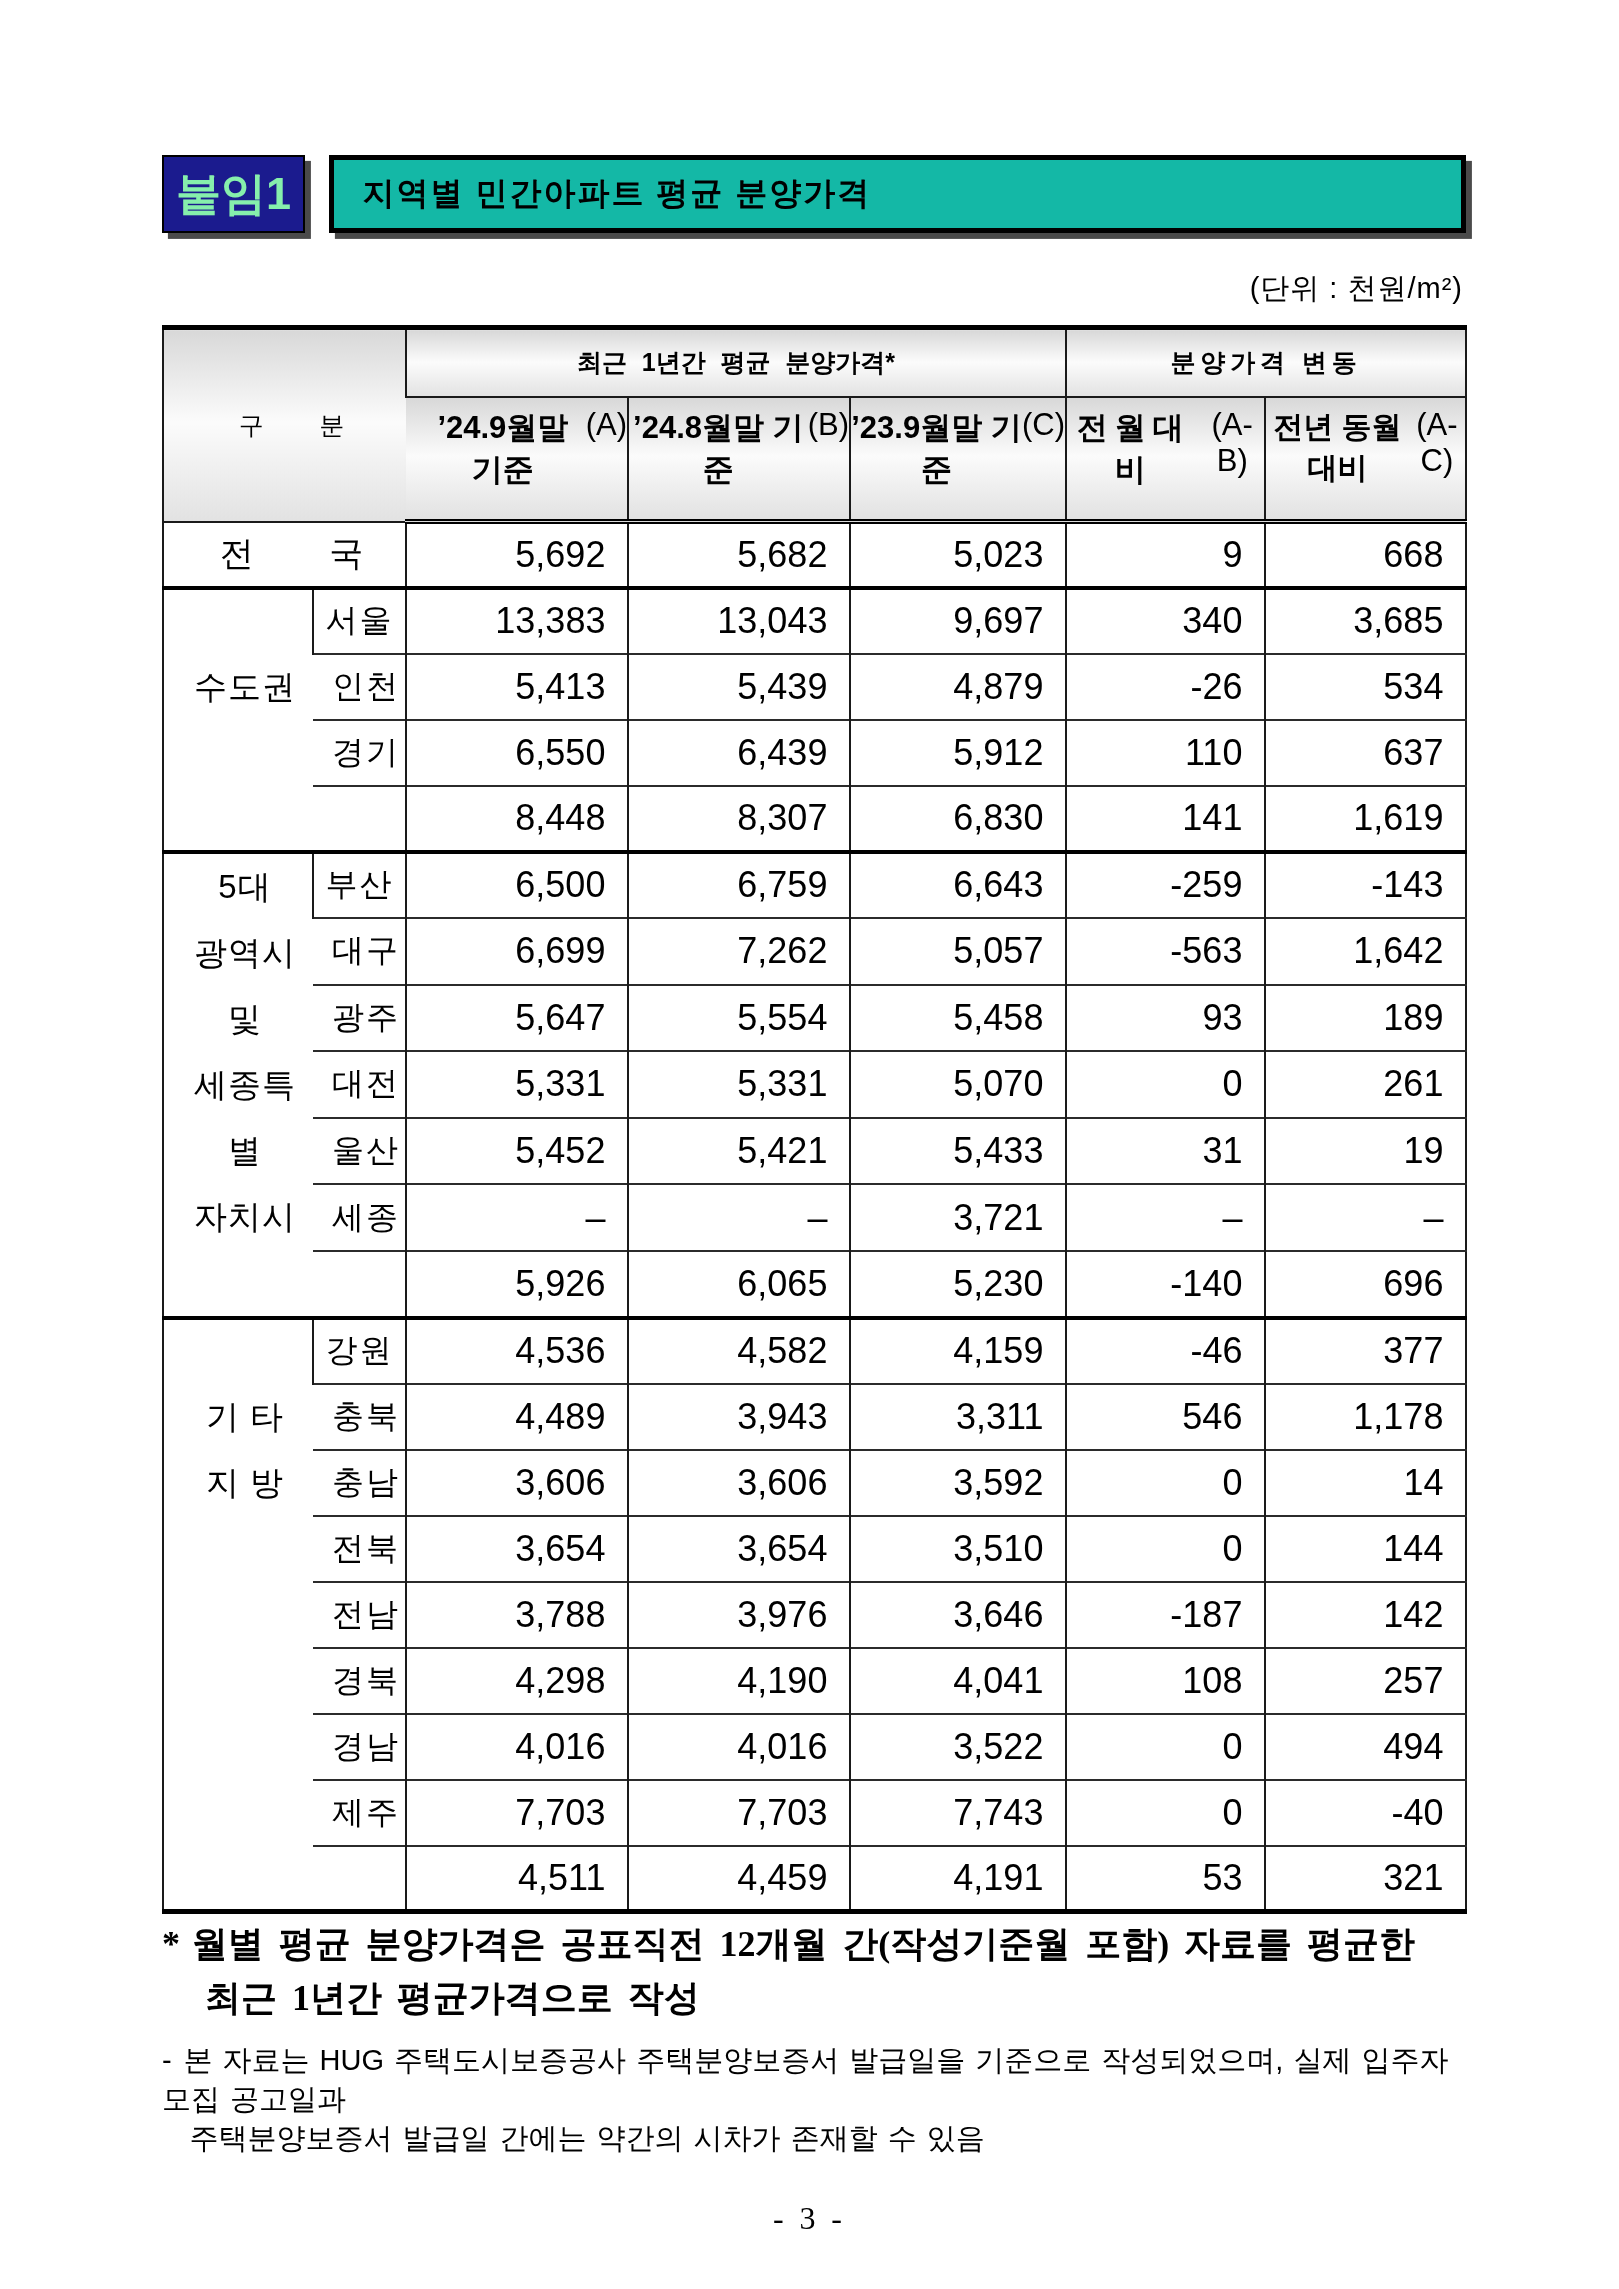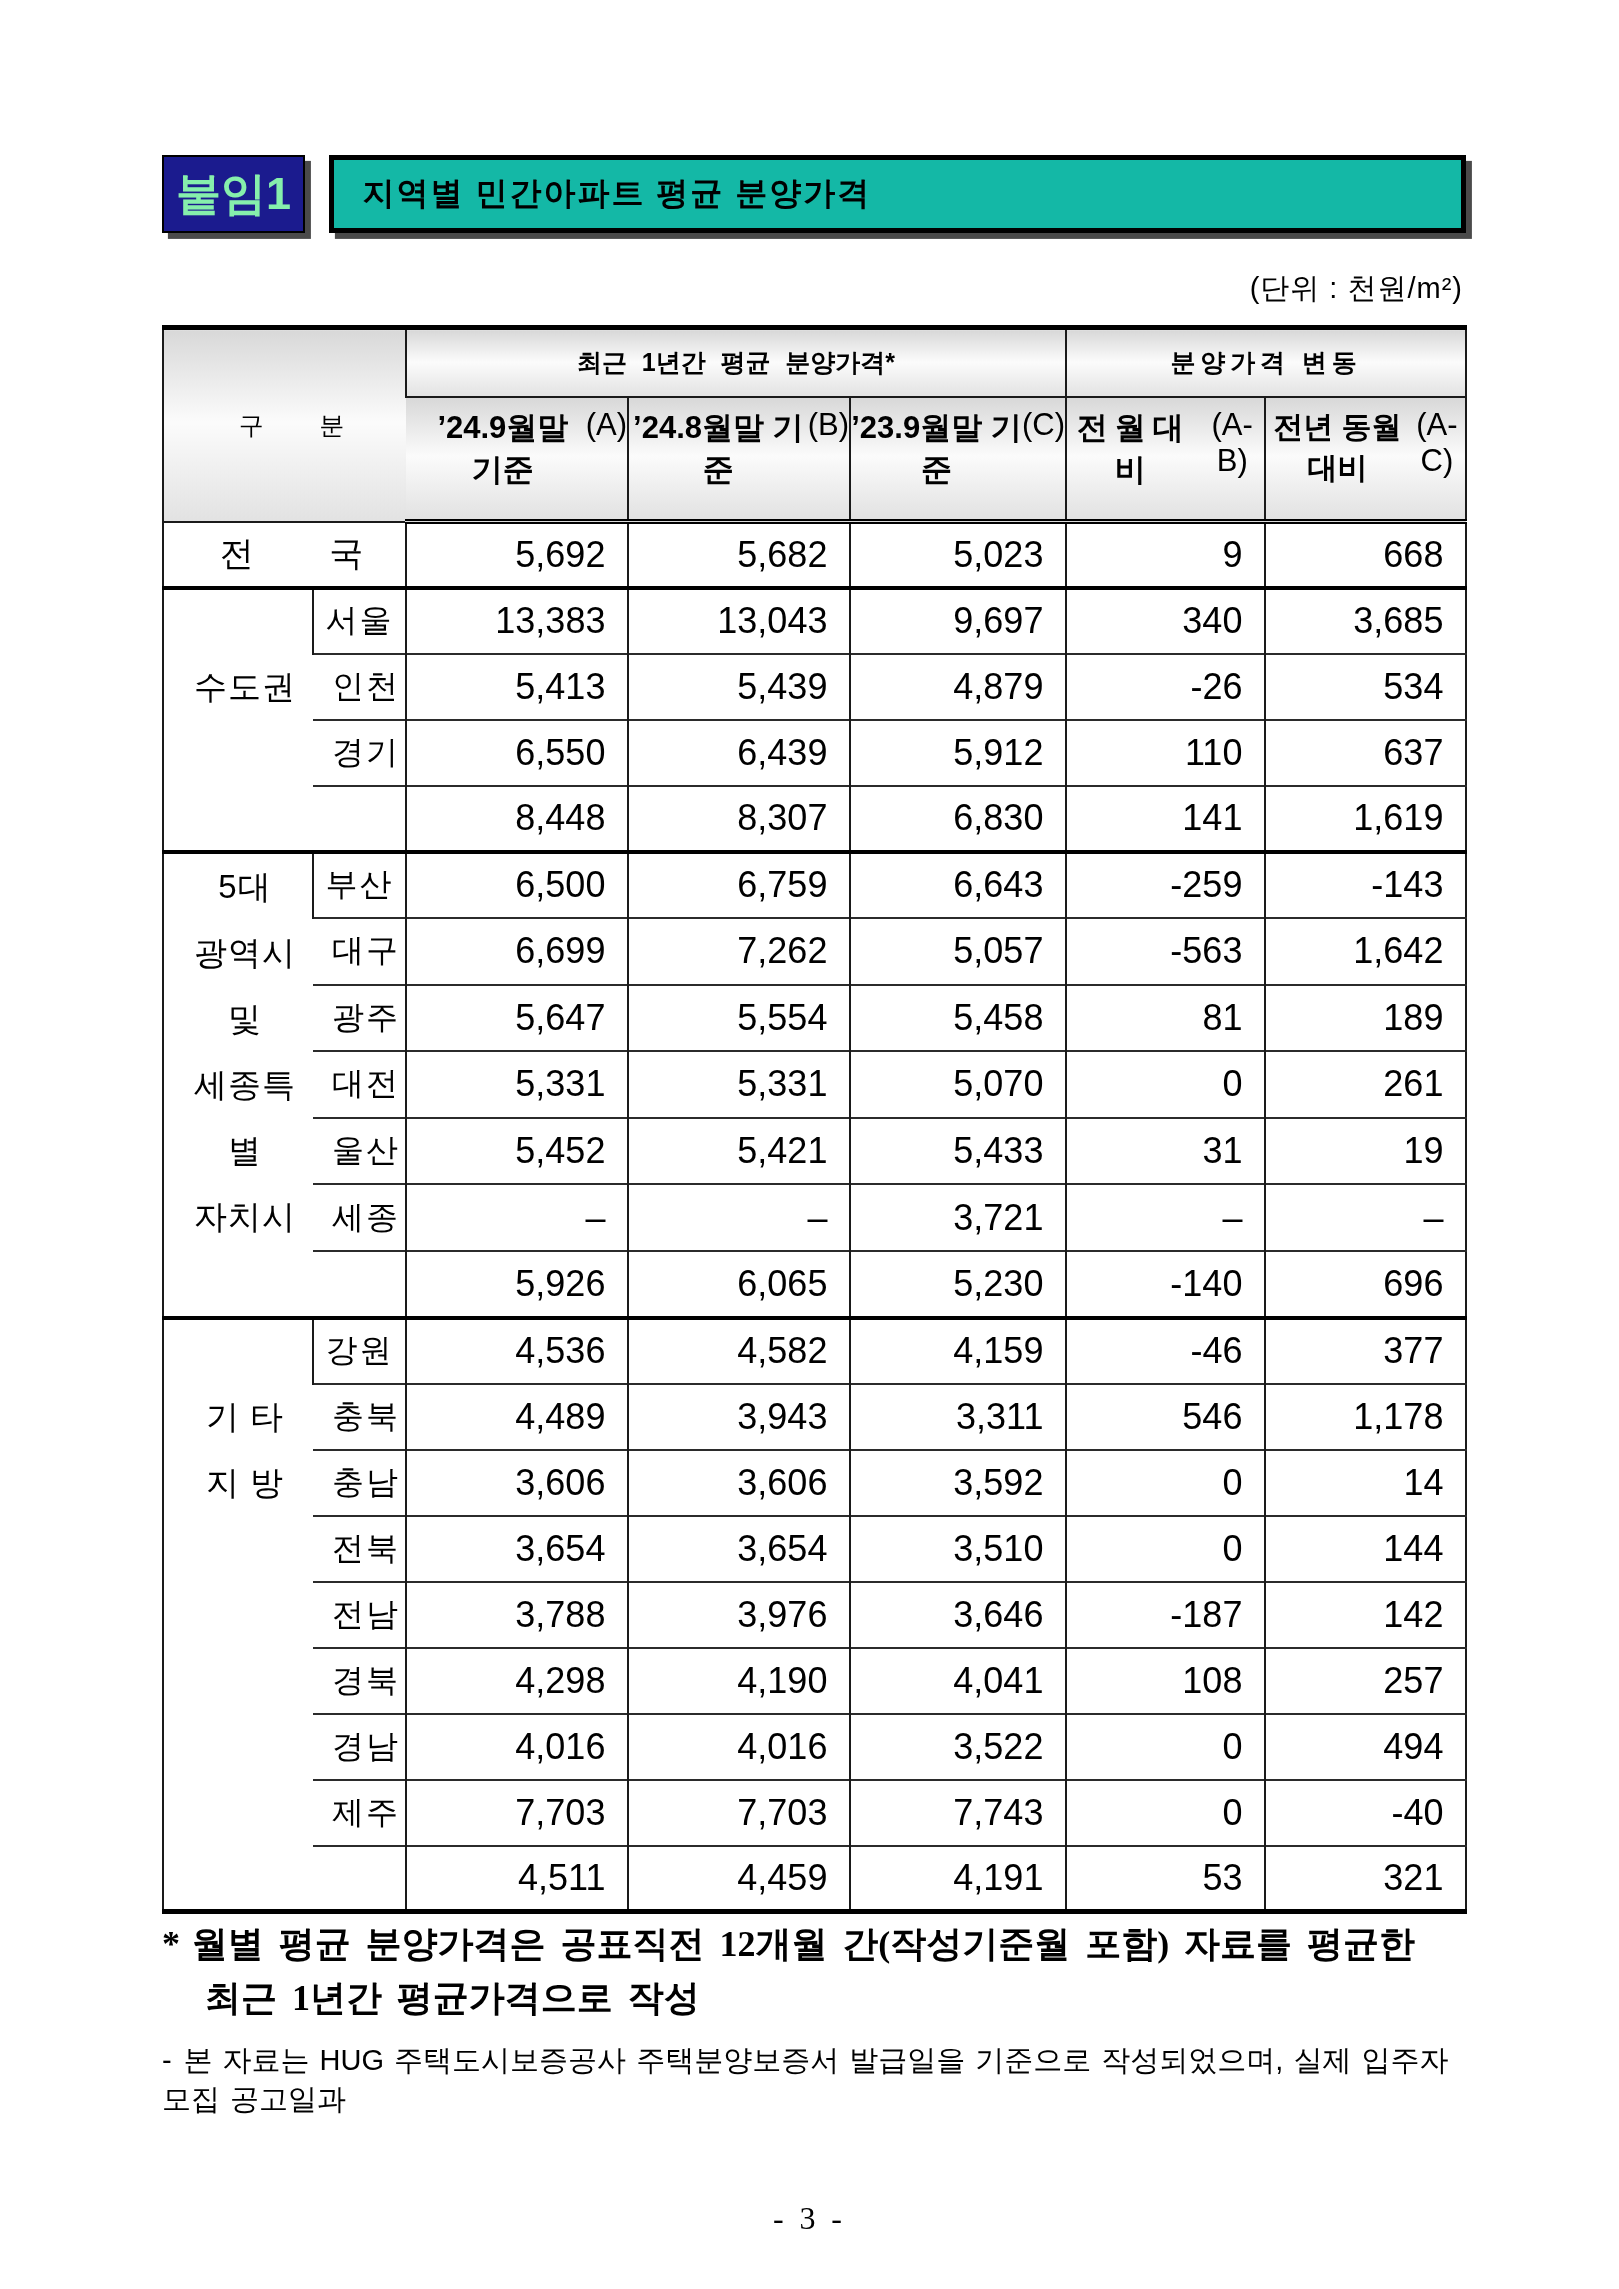--- a/index.html
+++ b/index.html
@@ -183,21 +183,21 @@
           <td class="num">7,262</td>
           <td class="num">5,057</td>
           <td class="num">-563</td>
           <td class="num">1,642</td>
         </tr>
         <tr>
           <td class="reg">광주</td>
           <td class="num">5,647</td>
           <td class="num">5,554</td>
           <td class="num">5,458</td>
-          <td class="num">81</td>
+          <td class="num">93</td>
           <td class="num">189</td>
         </tr>
         <tr>
           <td class="reg">대전</td>
           <td class="num">5,331</td>
           <td class="num">5,331</td>
           <td class="num">5,070</td>
           <td class="num">0</td>
           <td class="num">261</td>
         </tr>
@@ -304,19 +304,20 @@
     </table>
   </div>
 
   <div class="footnotes">
     <div class="fn1">
       <div><span class="fn-marker">*</span><span>월별 평균 분양가격은 공표직전 12개월 간(작성기준월 포함) 자료를 평균한</span></div>
       <div class="fn-line2">최근 1년간 평균가격으로 작성</div>
     </div>
     <div class="fn-small">
       <div><span class="fn-marker">-</span><span>본 자료는 HUG 주택도시보증공사 주택분양보증서 발급일을 기준으로 작성되었으며, 실제 입주자모집 공고일과</span></div>
+      <div class="fn-line2">주택분양보증서 발급일 간에는 약간의 시차가 존재할 수 있음</div>
     </div>
   </div>
 
   <div class="page-number">- 3 -</div>
 
 </div>
 
 
 </body></html>

